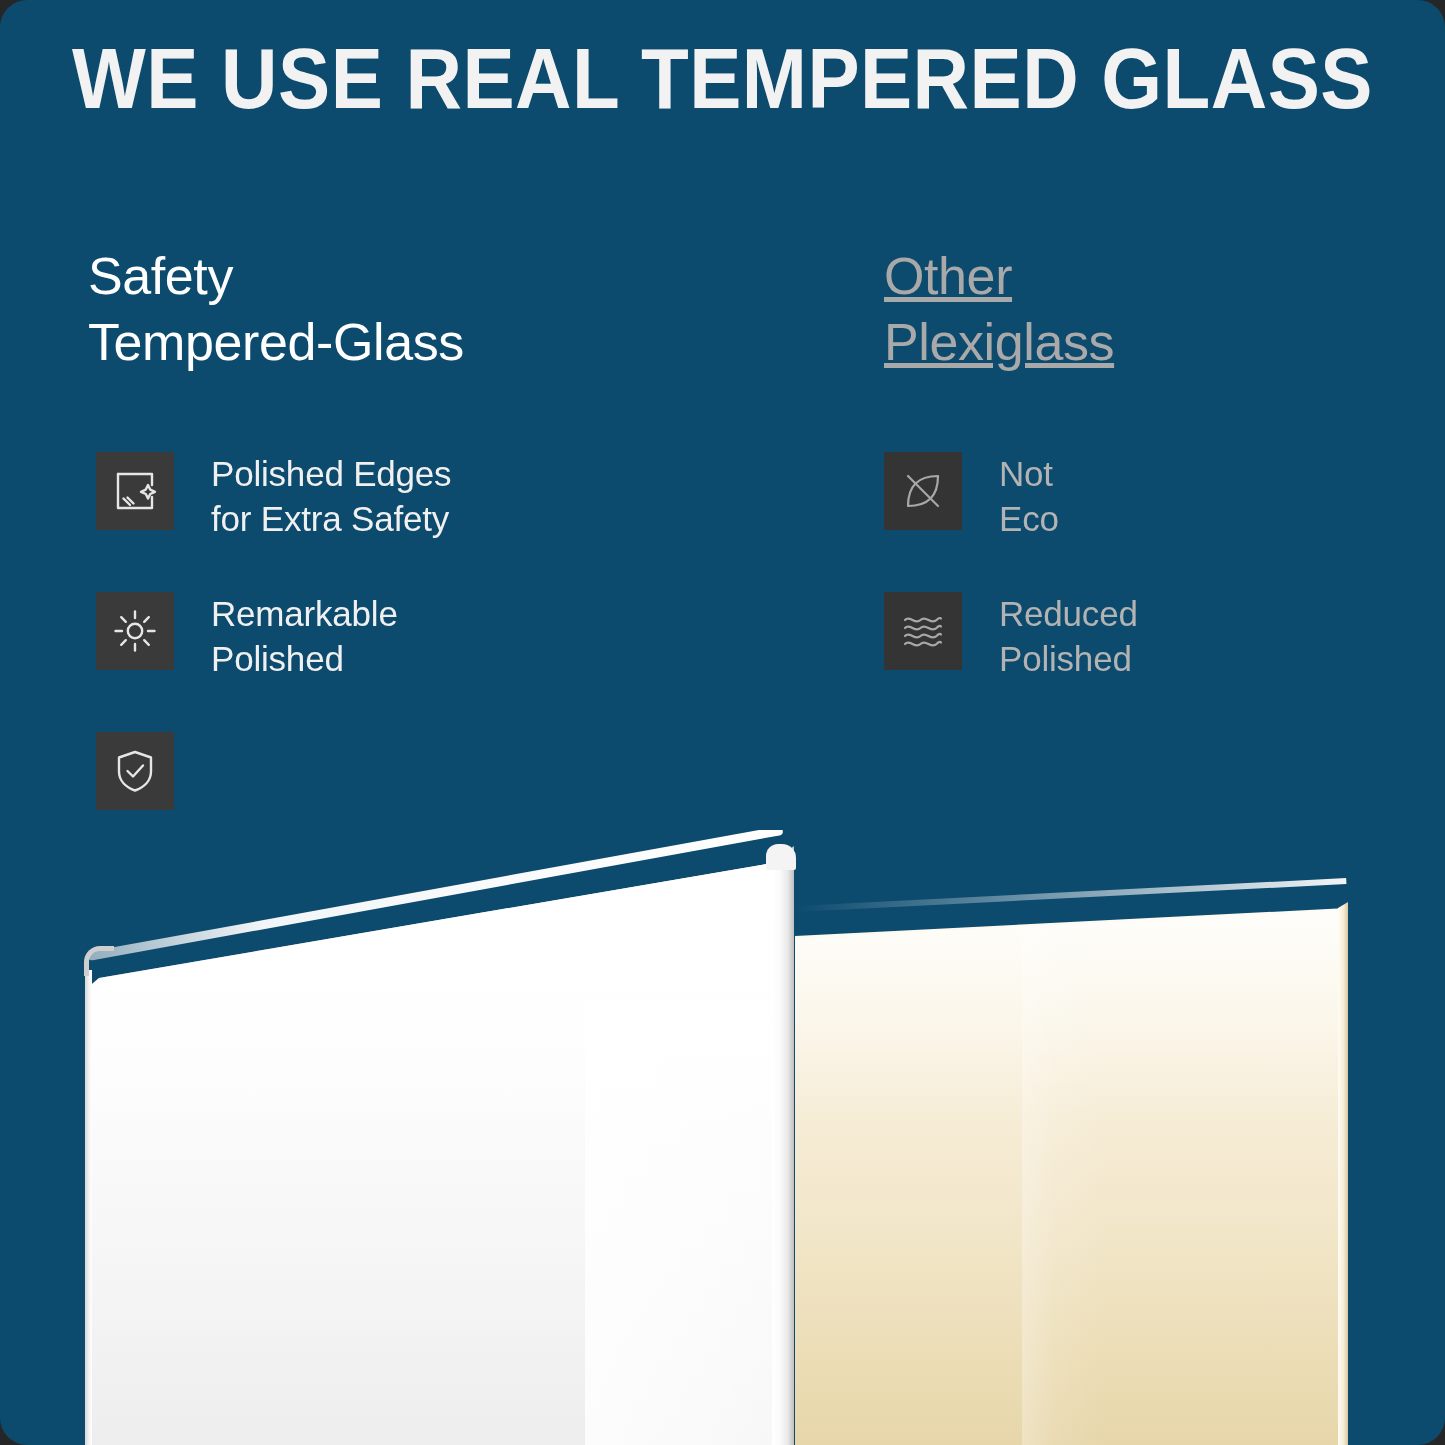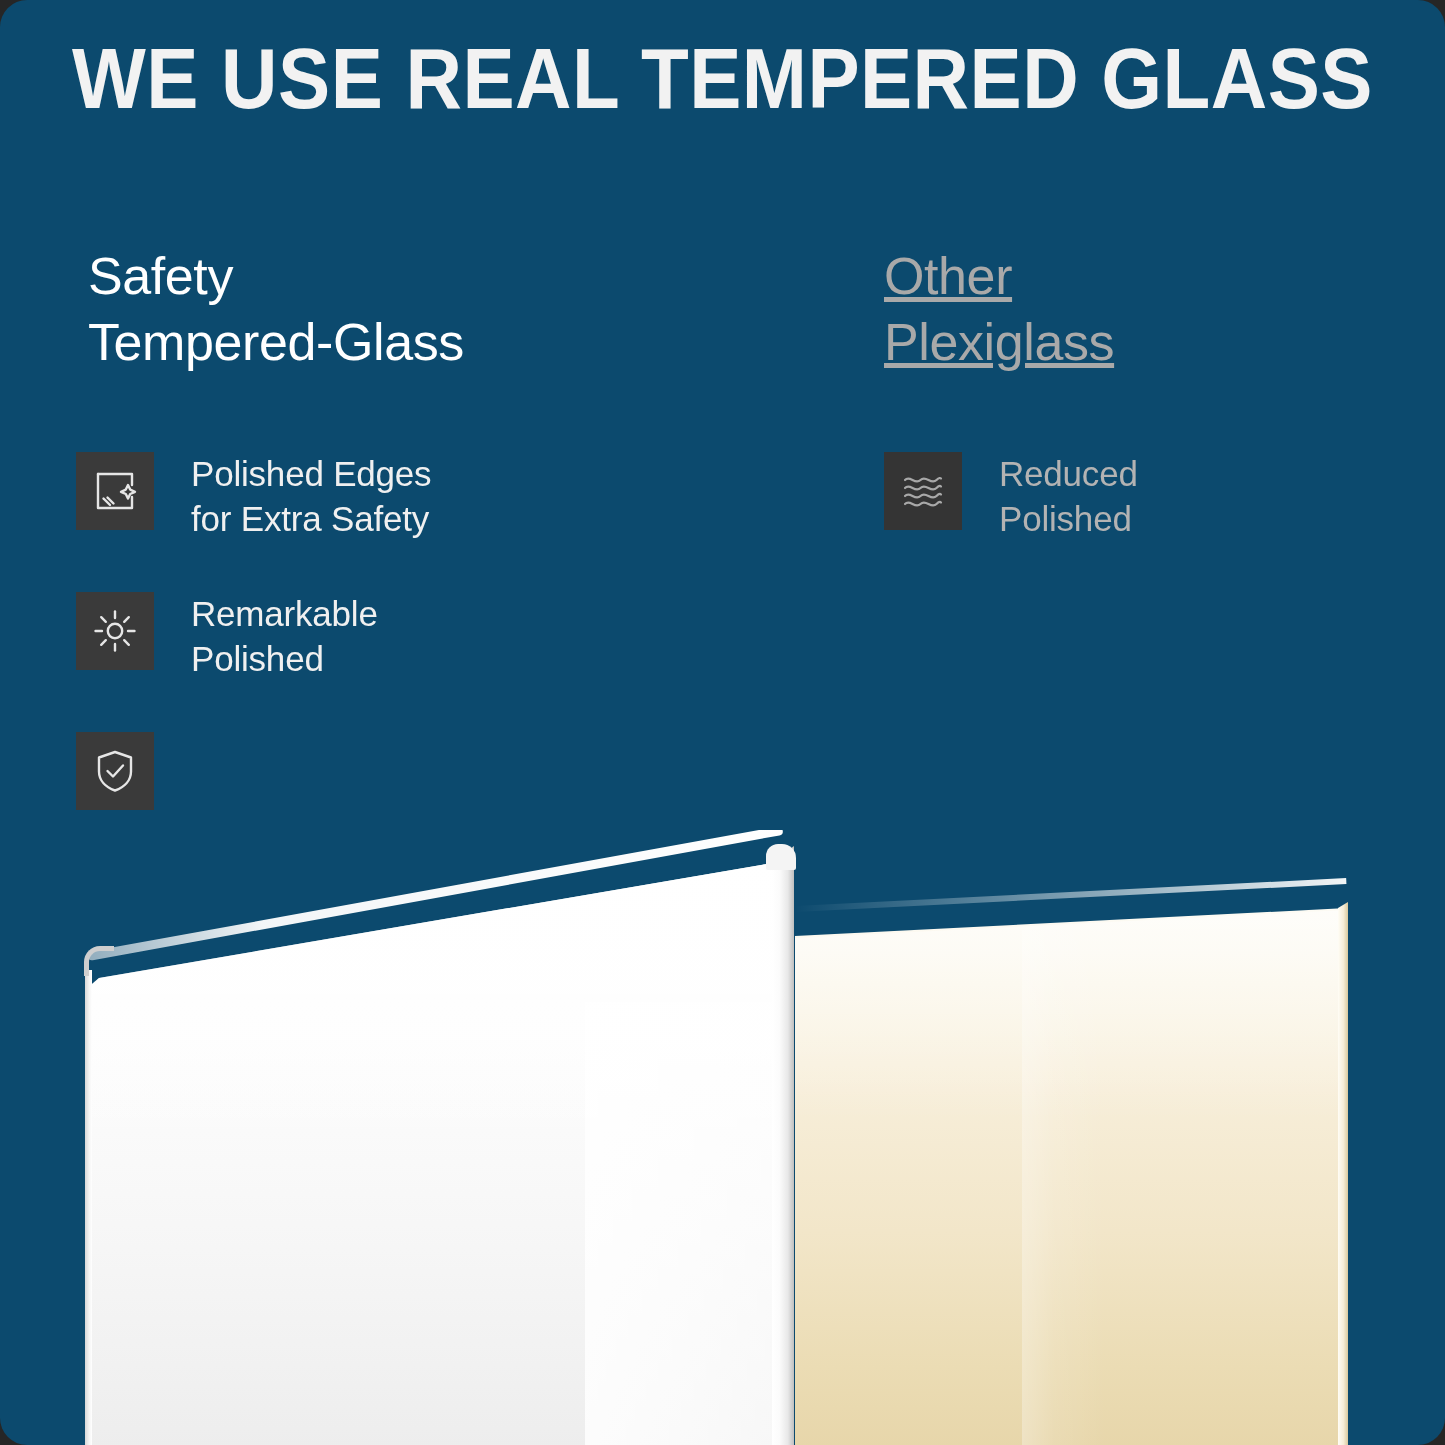--- a/index.html
+++ b/index.html
@@ -54,21 +54,21 @@
     white-space: pre-line;
   }
   .col-heading.left  { left: 88px;  top: 243px; color: #ffffff; }
   .col-heading.right { left: 884px; top: 243px; color: #a9a9a9; text-decoration: underline; }
 
   
   .feature-list {
     position: absolute;
     width: 560px;
   }
-  .feature-list.left  { left: 76px;  top: 448px; }
+  .feature-list.left  { left: 96px;  top: 448px; }
   .feature-list.right { left: 884px; top: 448px; }
 
   .feature-row {
     display: flex;
     align-items: flex-start;
     height: 140px;
   }
 
   .icon-tile {
     width: 78px;
@@ -309,20 +309,30 @@
           <path d="M23 4 L39 9.5 V23.5 C39 32.5 32.2 39.2 23 42.5 C13.8 39.2 7 32.5 7 23.5 V9.5 Z"></path>
           <path d="M15.5 23 L21 28.5 L31 17.5"></path>
         </svg>
       </span>
     </div>
 
   </div>
 
   <div class="feature-list right">
 
+    <div class="feature-row">
+      <span class="icon-tile dim">
+        <svg width="46" height="46" viewBox="0 0 46 46" fill="none" stroke="#a8a8a8" stroke-width="2.2" stroke-linecap="round" stroke-linejoin="round">
+          <path d="M8 38 C8 18 18 8 38 8 C38 28 28 38 8 38 Z"></path>
+          <path d="M8 8 L38 38"></path>
+        </svg>
+      </span>
+      <span class="feature-text muted">Not
+Eco</span>
+    </div>
 
 
     <div class="feature-row">
       <span class="icon-tile dim">
         <svg width="46" height="46" viewBox="0 0 46 46" fill="none" stroke="#a8a8a8" stroke-width="2.2" stroke-linecap="round">
           <path d="M5 12 C10 6.5 15 17.5 20.5 12 C26 6.5 31 17.5 36.5 12 C39 9.5 40.5 10 41 10.5"></path>
           <path d="M5 20 C10 14.5 15 25.5 20.5 20 C26 14.5 31 25.5 36.5 20 C39 17.5 40.5 18 41 18.5"></path>
           <path d="M5 28 C10 22.5 15 33.5 20.5 28 C26 22.5 31 33.5 36.5 28 C39 25.5 40.5 26 41 26.5"></path>
           <path d="M5 36 C10 30.5 15 41.5 20.5 36 C26 30.5 31 41.5 36.5 36 C39 33.5 40.5 34 41 34.5"></path>
         </svg>

